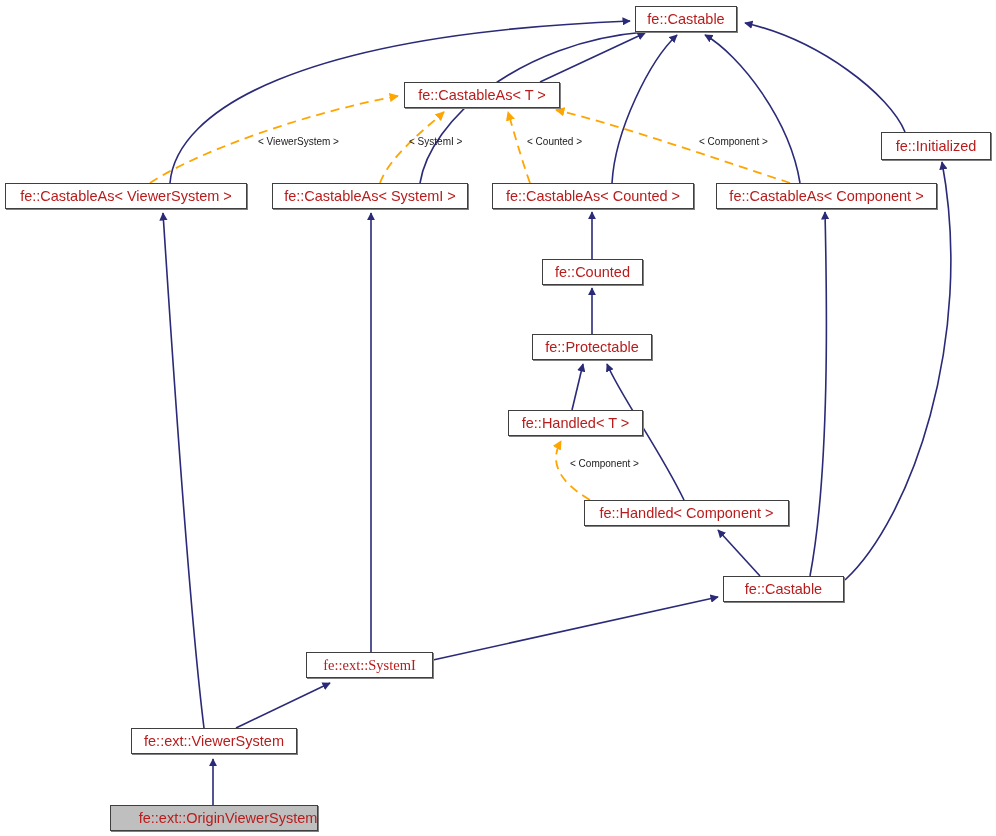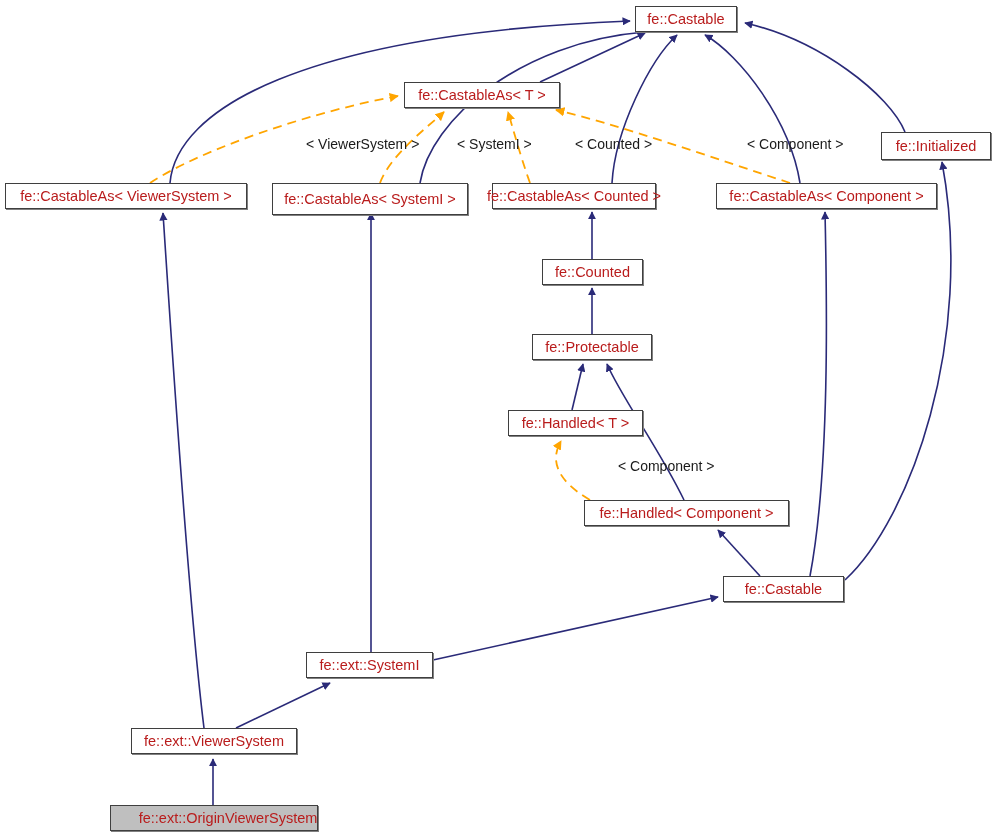--- a/index.html
+++ b/index.html
@@ -39,26 +39,25 @@
     white-space: nowrap;
     box-shadow: 1px 1px 0 0 #808080;
     z-index: 5;
   }
   .node.highlight {
     background: #bfbfbf;
     padding-left: 28px;
   }
   .edge-label {
     position: absolute;
-    font-size: 14px;
+    font-size: 10px;
     color: #1a1a1a;
     white-space: nowrap;
     z-index: 4;
     line-height: 1;
-    margin-left: 48px;
   }
 </style>
 </head>
 <body>
 
 <div id="diagram">
 
   <svg id="edges" viewBox="0 0 996 836" xmlns="http://www.w3.org/2000/svg">
     <defs>
       <marker id="arrowBlue" viewBox="0 0 10 10" refX="9" refY="5" markerWidth="5.2" markerHeight="5.2" orient="auto-start-reverse">
@@ -131,25 +130,25 @@
   </div>
 
   <div class="node" style="left:881px; top:132px; width:110px; height:28px;">
     <span>fe::Initialized</span>
   </div>
 
   <div class="node" style="left:5px; top:183px; width:242px; height:26px;">
     <span>fe::CastableAs&lt; ViewerSystem &gt;</span>
   </div>
 
-  <div class="node" style="left:272px; top:183px; width:196px; height:32px;">
+  <div class="node" style="left:272px; top:183px; width:196px; height:26px;">
     <span>fe::CastableAs&lt; SystemI &gt;</span>
   </div>
 
-  <div class="node" style="left:492px; top:183px; width:164px; height:26px;">
+  <div class="node" style="left:492px; top:183px; width:202px; height:26px;">
     <span>fe::CastableAs&lt; Counted &gt;</span>
   </div>
 
   <div class="node" style="left:716px; top:183px; width:221px; height:26px;justify-content:center;">
     <span>fe::CastableAs&lt; Component &gt;</span>
   </div>
 
   <div class="node" style="left:542px; top:259px; width:101px; height:26px;">
     <span>fe::Counted</span>
   </div>
@@ -163,21 +162,21 @@
   </div>
 
   <div class="node" style="left:584px; top:500px; width:205px; height:26px;">
     <span>fe::Handled&lt; Component &gt;</span>
   </div>
 
   <div class="node" style="left:723px; top:576px; width:121px; height:26px;">
     <span>fe::Castable</span>
   </div>
 
-  <div class="node" style="left:306px; top:652px; width:127px; height:26px;">
+  <div class="node" style="left:306px; top:652px; width:127px; height:26px;font-family:Liberation Serif, serif;">
     <span>fe::ext::SystemI</span>
   </div>
 
   <div class="node" style="left:131px; top:728px; width:166px; height:26px;">
     <span>fe::ext::ViewerSystem</span>
   </div>
 
   <div class="node highlight" style="left:110px; top:805px; width:208px; height:26px;">
     <span>fe::ext::OriginViewerSystem</span>
   </div>

